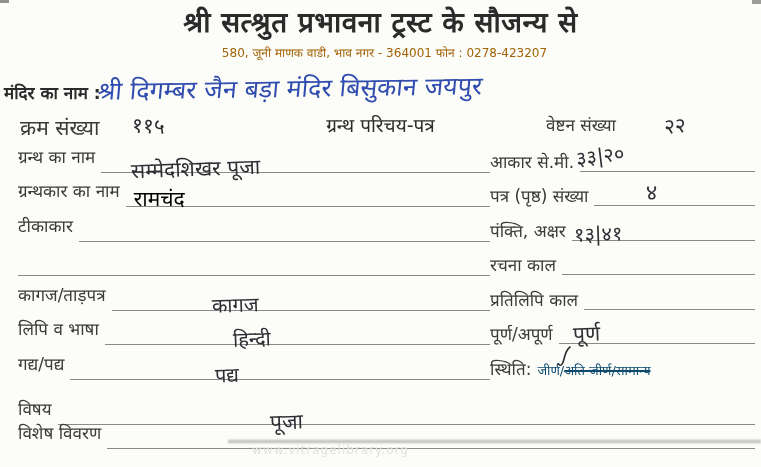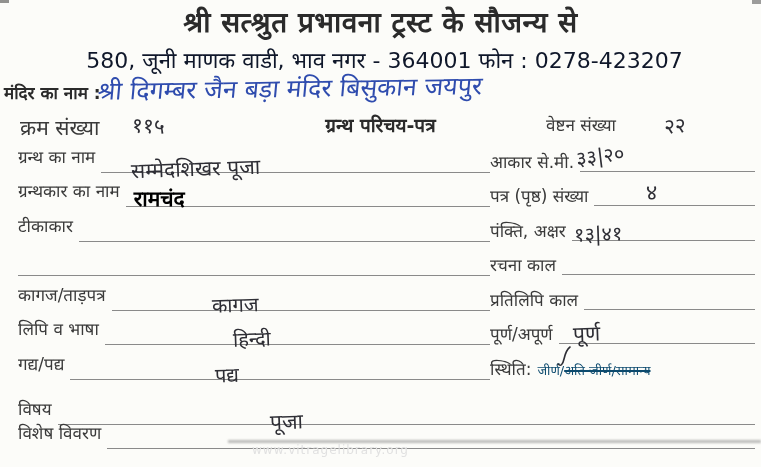--- a/index.html
+++ b/index.html
@@ -8,40 +8,40 @@
     background:#fcfcf9; overflow:hidden;
     font-family:"DejaVu Sans","Liberation Sans",sans-serif;
     color:#3a3a3a;
   }
   .title {
     position:absolute; top:2px; left:0; right:0; text-align:center;
     font-size:28px; font-weight:bold; color:#2b2b2b; letter-spacing:0.5px;
   }
   .address {
     position:absolute; top:44px; left:8px; right:0; text-align:center;
-    font-size:22px; color:#0f172a;
+    font-size:12px; color:#a16207;
   }
   .temple-label {
     position:absolute; top:81px; left:4px;
     font-size:17px; font-weight:bold; color:#2b2b2b;
   }
   .temple-value {
     position:absolute; top:70px; left:98px; white-space:nowrap;
     font-size:25px; color:#2f4cae;
     transform:rotate(-0.8deg) skewX(-6deg);
   }
   .head-row { position:absolute; top:111px; left:0; right:0; height:26px; }
   .serial-label { position:absolute; left:20px; top:2px; font-size:21px; }
   .serial-value {
     position:absolute; left:132px; top:0; font-size:21px; color:#2e2e35;
     transform:rotate(3deg);
   }
   .form-title {
     position:absolute; left:0; right:0; top:1px; text-align:center;
-    font-size:19px; font-weight:bold; color:#2b2b2b;
+    font-size:19px; font-weight:normal; color:#2b2b2b;
   }
   .bundle-label { position:absolute; left:546px; top:2px; font-size:17px; }
   .bundle-value {
     position:absolute; left:664px; top:0; font-size:21px; color:#2e2e35;
     transform:rotate(-5deg);
   }
   .row {
     position:absolute; left:18px; right:6px; height:30px;
     display:flex; align-items:center;
   }
@@ -52,21 +52,21 @@
   .line { border-bottom:1.5px solid #8a8a8a; position:relative; }
   .fill { flex:1 1 auto; height:100%; }
   .rcol { width:265px; flex-shrink:0; display:flex; align-items:flex-end; height:100%; }
   .rline { flex:1 1 auto; height:100%; }
   .hw {
     position:absolute; white-space:nowrap; color:#2e2e35;
     font-size:20px; transform:rotate(-2deg); line-height:1;
   }
   .typed {
     position:absolute; white-space:nowrap; color:#000;
-    font-size:21px; font-weight:bold; line-height:1; transform:none;margin-top:20px;
+    font-size:21px; font-weight:normal; line-height:1; transform:none;margin-top:20px;
   }
   .cond-plain { font-size:13px; color:#0c4a6e; white-space:nowrap; }
   .struck { text-decoration:line-through; text-decoration-thickness:1.5px; }
   .tickwrap { position:relative; display:inline-block; }
   .tick-svg { position:absolute; left:-4px; top:-14px; }
   .watermark {
     position:absolute; top:443px; left:252px; font-size:12px;
     color:#e1e1e1; letter-spacing:1px; white-space:nowrap;
   }
   .bottom-smudge {

